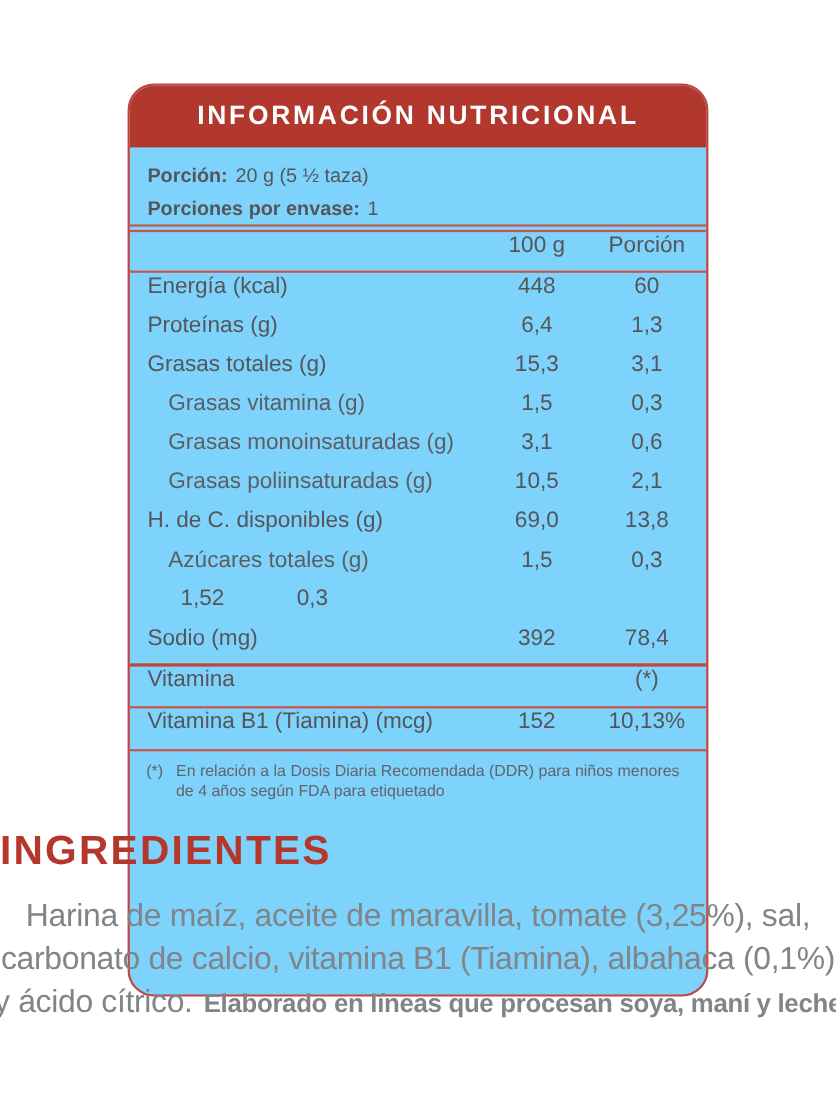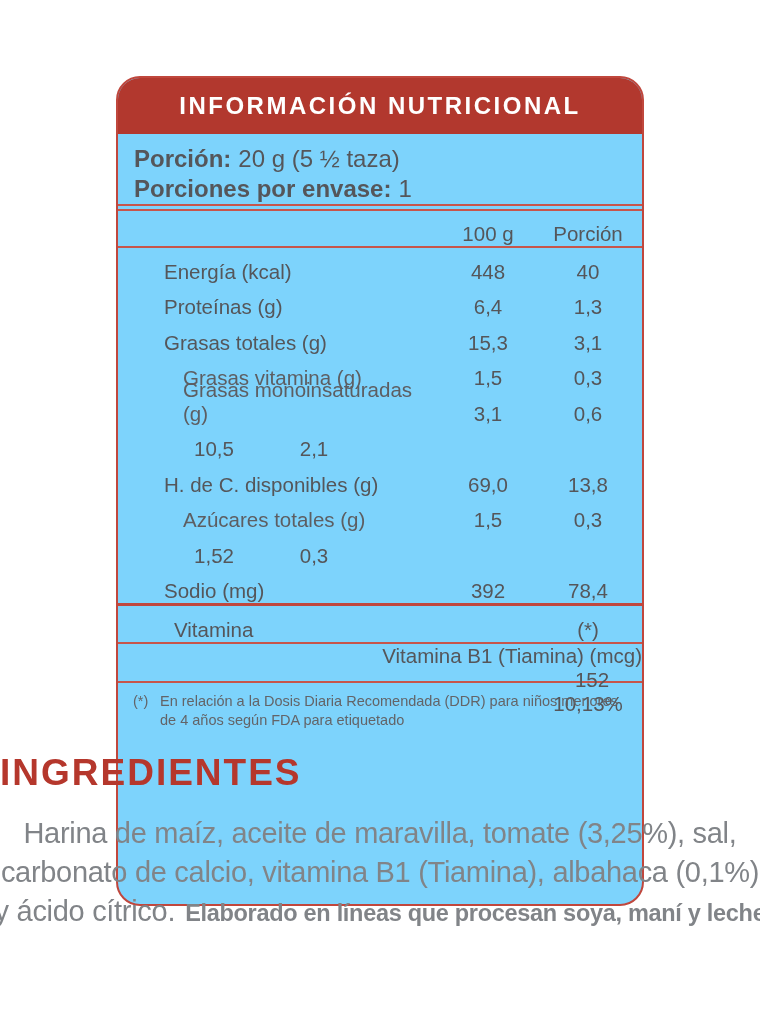--- a/index.html
+++ b/index.html
@@ -38,49 +38,49 @@
     font-size: 24px;
     font-weight: 800;
     letter-spacing: 2.5px;
     text-transform: uppercase;
   }
   .portion-block {
     height: 70px;
     padding: 10px 16px 0 16px;
     box-sizing: border-box;
     color: #55565a;
-    font-size: 24px;
+    font-size: 18px;
   }
   .portion-line { height: 30px; display: flex; align-items: center; }
   .lbl-bold { font-weight: 700; margin-right: 7px; }
 
   .divider-double {
     height: 3px;
     border-top: 2px solid #c7554b;
     border-bottom: 2px solid #c7554b;
   }
   .divider { border-top: 2px solid #c7554b; }
   .divider-heavy { border-top: 3px solid #c0473d; }
 
   .trow {
     display: flex;
-    align-items: flex-end;
+    align-items: flex-start;
     padding-left: 16px;
     color: #55565a;
     font-size: 20.5px;
     box-sizing: border-box;
   }
   .trow .rlabel { flex: 1; font-weight: 500; }
   .trow.sub .rlabel { padding-left: 19px; font-weight: 400; color: #5d5e62; }
   .trow .v1 { width: 100px; text-align: center; }
   .trow .v2 { width: 100px; text-align: center; margin-right: 4px; }
   .colhead-row { height: 35px; font-weight: 400; color: #55565a; }
-  .body-row { height: 35.5px; margin-left: 30px; }
-  .vit-row { height: 35.5px; margin-left: 40px; }
-  .vitb1-row { height: 37px; flex-direction: column; }
+  .body-row { height: 35.5px; }
+  .vit-row { height: 35.5px; }
+  .vitb1-row { height: 37px; }
 
   .footnote {
     display: flex;
     padding: 9px 18px 0 15px;
     color: #636468;
     font-size: 14.5px;
     line-height: 19px;
   }
   .footnote .marker { width: 27px; flex: none; }
 
@@ -142,21 +142,21 @@
       <span class="rlabel"></span>
       <span class="v1">100 g</span>
       <span class="v2">Porción</span>
     </div>
 
     <div class="divider"></div>
 
     <div class="trow body-row">
       <span class="rlabel">Energía (kcal)</span>
       <span class="v1">448</span>
-      <span class="v2">40</span>
+      <span class="v2">60</span>
     </div>
     <div class="trow body-row">
       <span class="rlabel">Proteínas (g)</span>
       <span class="v1">6,4</span>
       <span class="v2">1,3</span>
     </div>
     <div class="trow body-row">
       <span class="rlabel">Grasas totales (g)</span>
       <span class="v1">15,3</span>
       <span class="v2">3,1</span>
@@ -165,20 +165,21 @@
       <span class="rlabel">Grasas vitamina (g)</span>
       <span class="v1">1,5</span>
       <span class="v2">0,3</span>
     </div>
     <div class="trow body-row sub">
       <span class="rlabel">Grasas monoinsaturadas (g)</span>
       <span class="v1">3,1</span>
       <span class="v2">0,6</span>
     </div>
     <div class="trow body-row sub">
+      <span class="rlabel">Grasas poliinsaturadas (g)</span>
       <span class="v1">10,5</span>
       <span class="v2">2,1</span>
     </div>
     <div class="trow body-row">
       <span class="rlabel">H. de C. disponibles (g)</span>
       <span class="v1">69,0</span>
       <span class="v2">13,8</span>
     </div>
     <div class="trow body-row sub">
       <span class="rlabel">Azúcares totales (g)</span>

